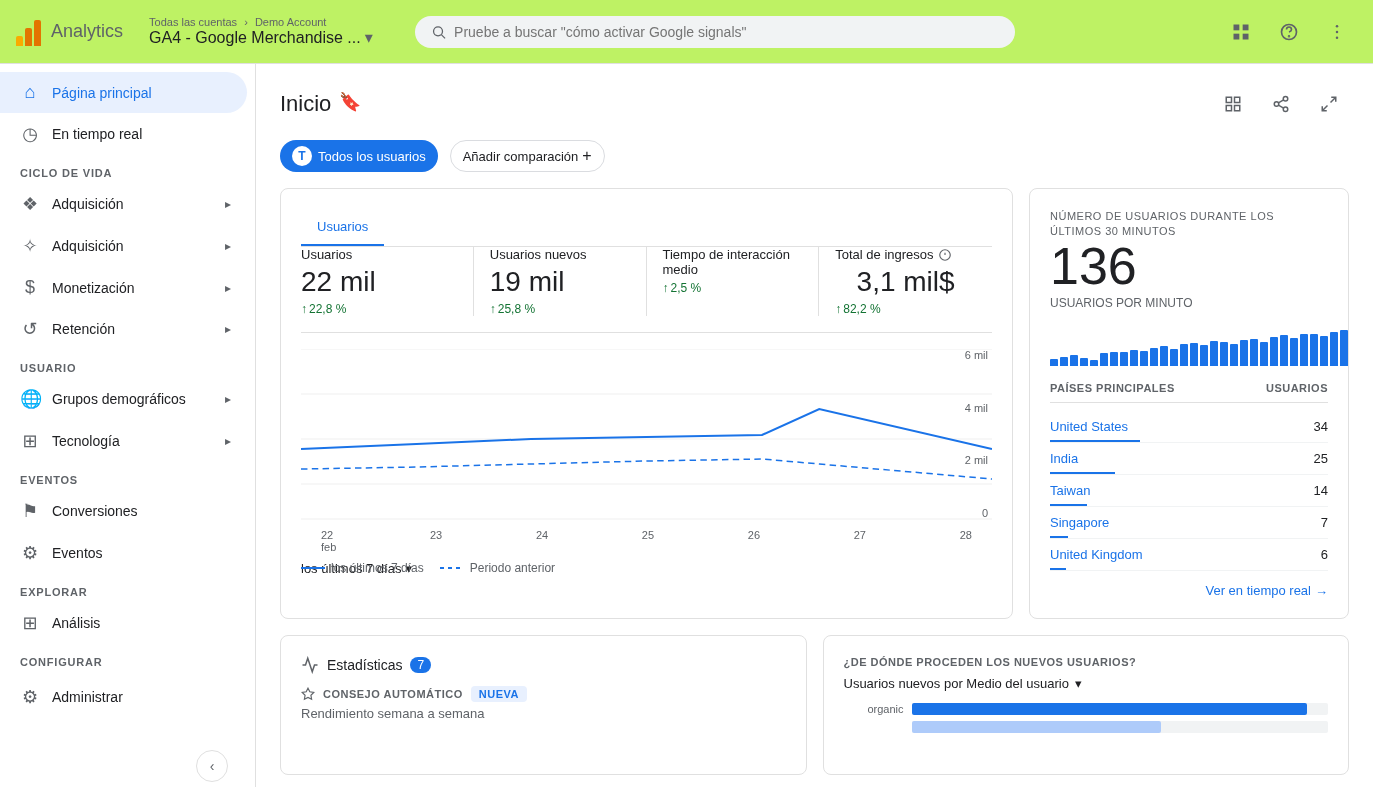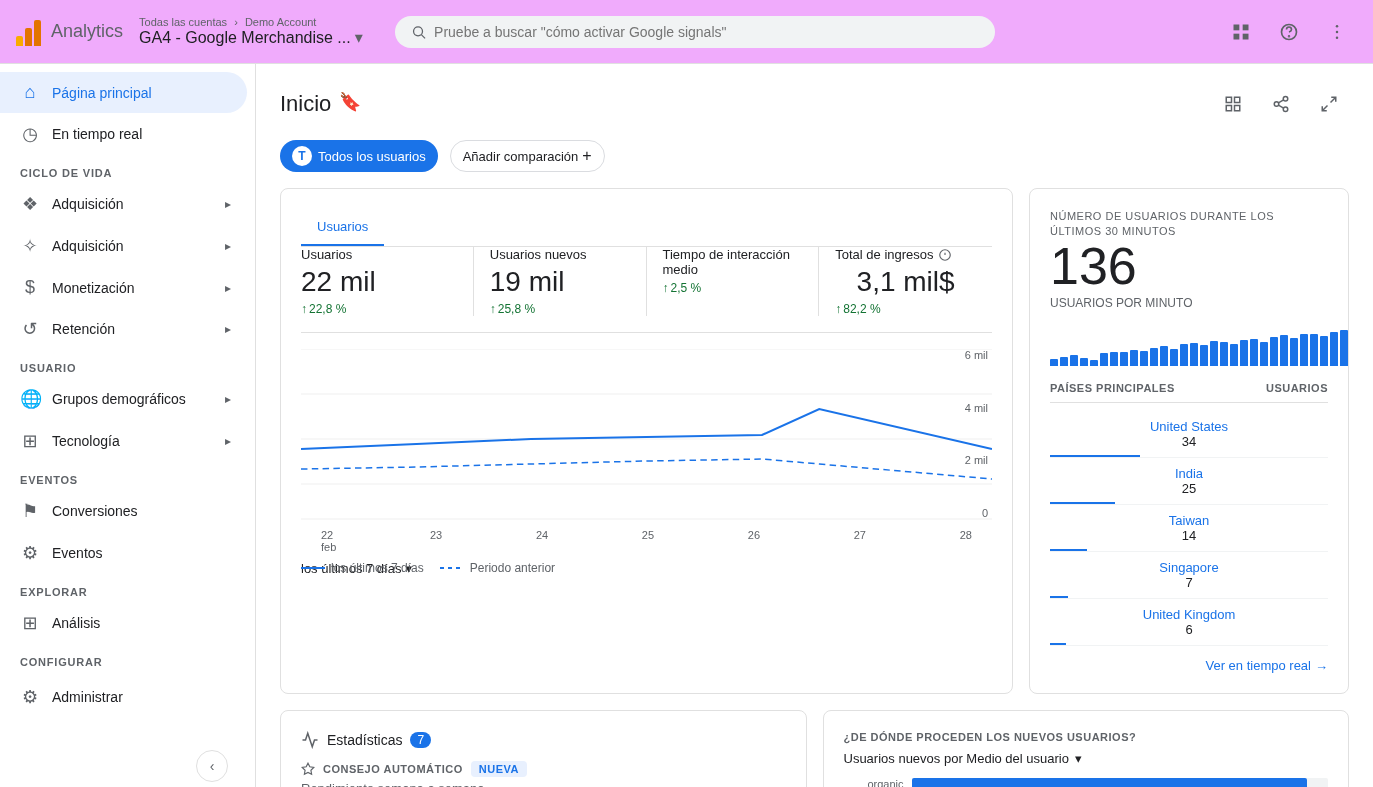--- a/index.html
+++ b/index.html
@@ -3,26 +3,27 @@
   <meta charset="utf-8">
   <style>
     * { box-sizing: border-box; margin: 0; padding: 0; }
     body { font-family: 'Google Sans', Arial, sans-serif; font-size: 13px; background: #f8f9fa; color: #202124; overflow: hidden; }
 
     
     .topbar {
       display: flex;
       align-items: center;
       height: 64px;
-      background: #f0abfc;
+      background: #bef264;
       border-bottom: 1px solid #e0e0e0;
       padding: 0 16px;
       position: fixed;
       top: 0; left: 0; right: 0;
       z-index: 100;
+      gap: 10px;
     }
     .topbar-logo {
       display: flex;
       align-items: center;
       gap: 10px;
       margin-right: 16px;
     }
     .logo-icon {
       display: flex;
       align-items: flex-end;
@@ -396,21 +397,20 @@
       margin-bottom: 8px;
     }
     .country-row {
       display: flex;
       justify-content: space-between;
       align-items: center;
       padding: 8px 0;
       border-bottom: 1px solid #f1f3f4;
       font-size: 13px;
       position: relative;
-      flex-direction: column;
     }
     .country-row::after {
       content: '';
       position: absolute;
       bottom: 0;
       left: 0;
       height: 2px;
       background: #1a73e8;
     }
     .country-name { color: #1a73e8; cursor: pointer; }

